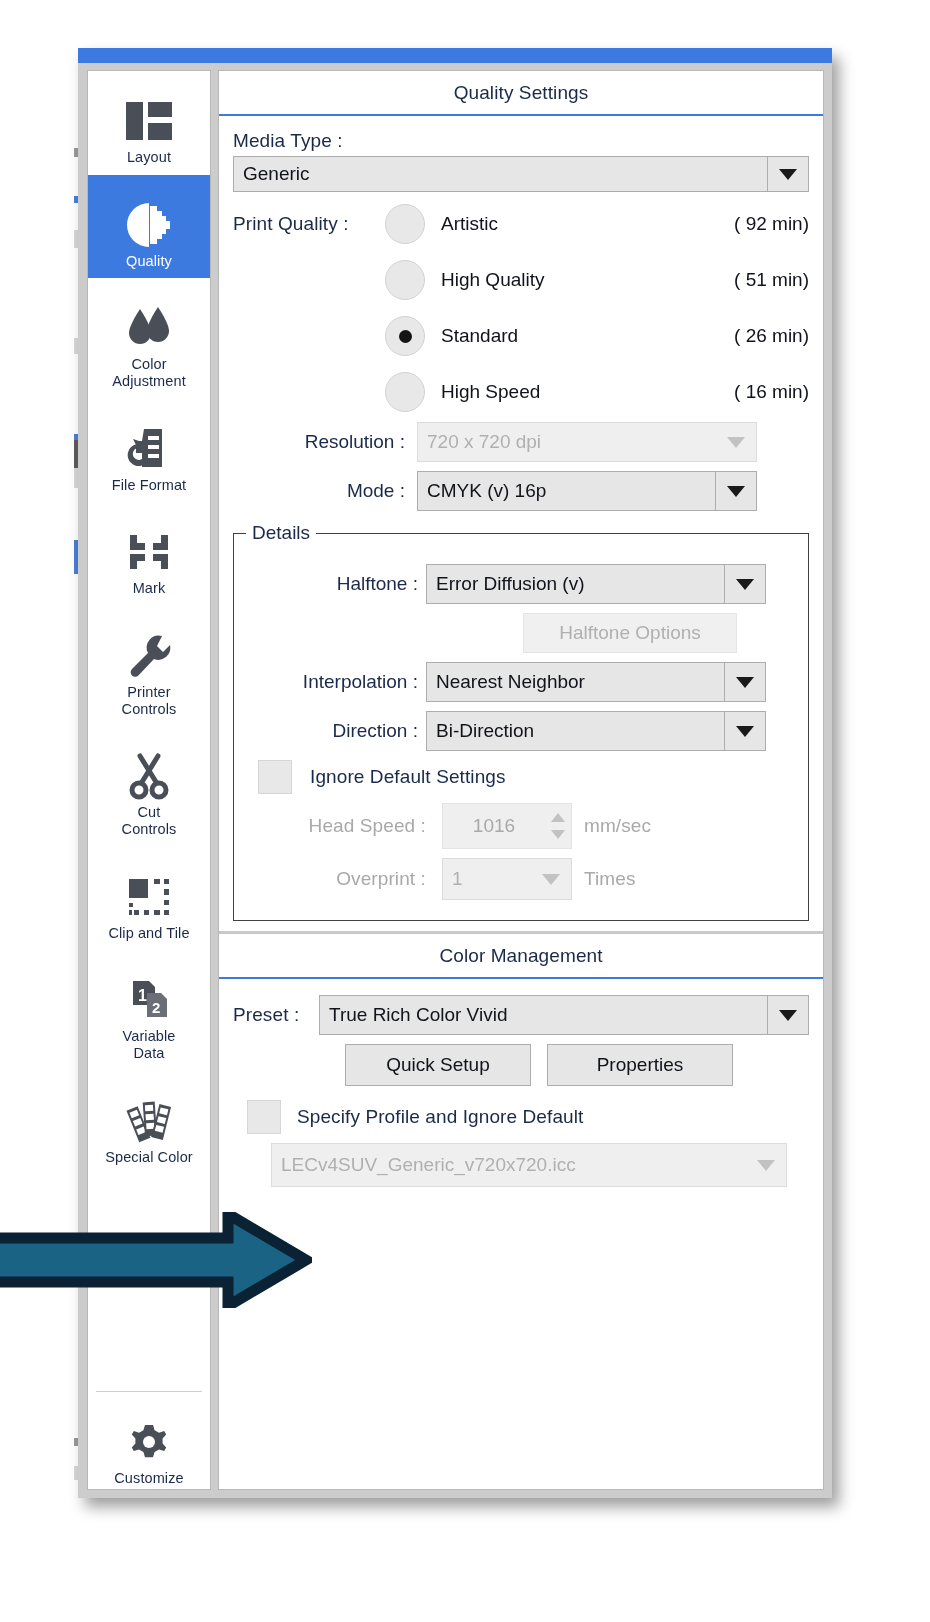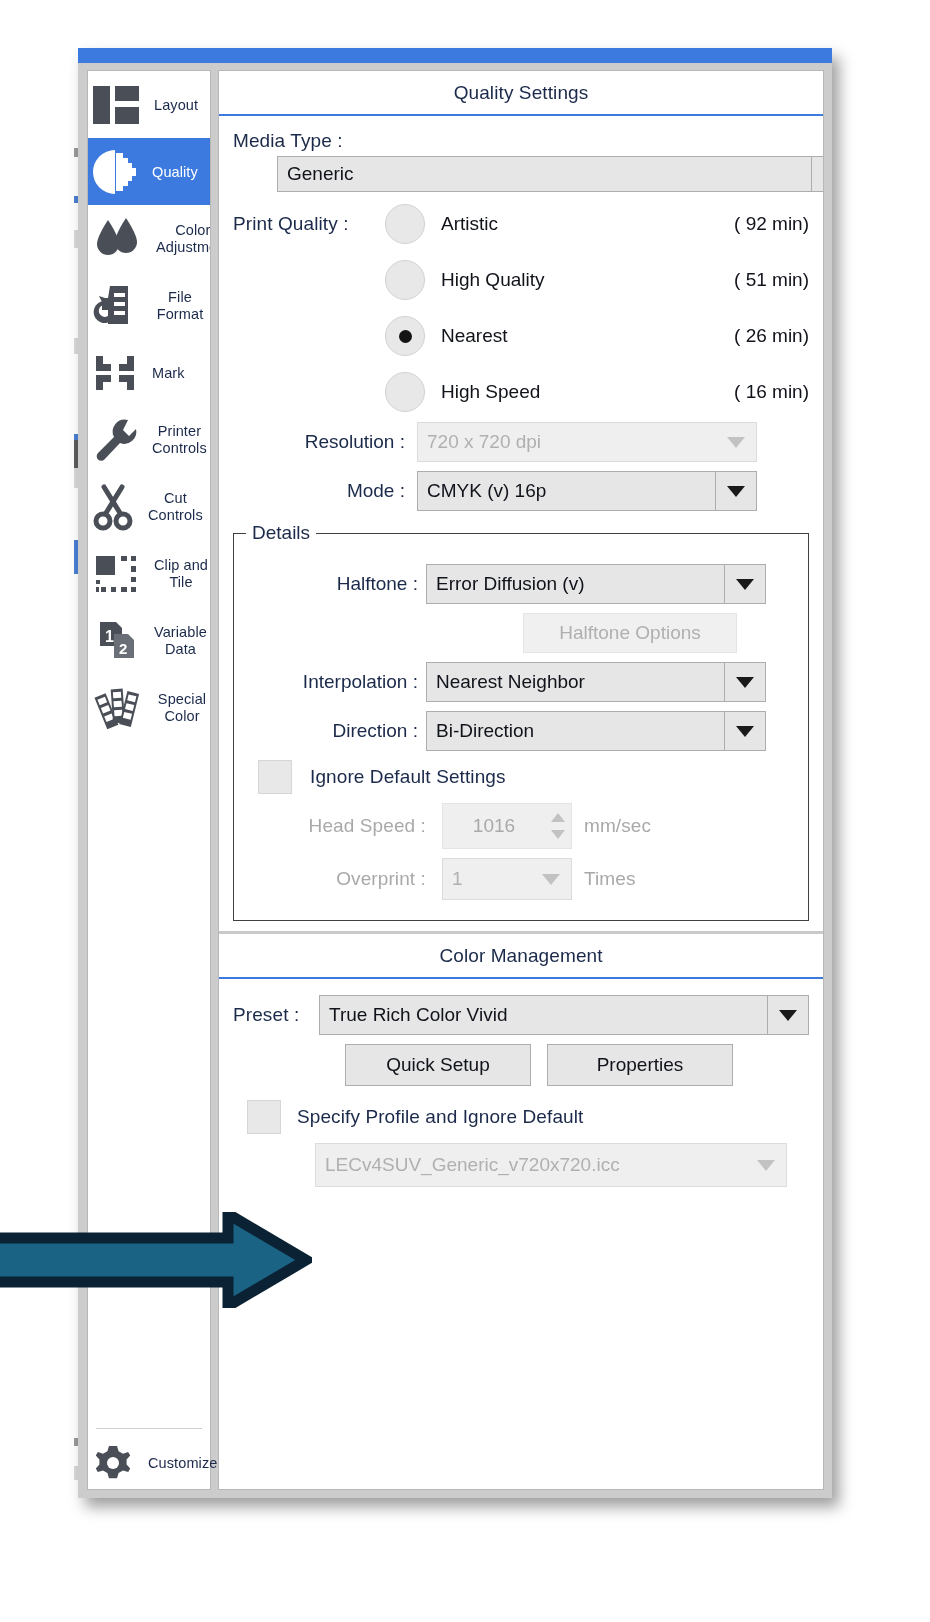--- a/index.html
+++ b/index.html
@@ -31,22 +31,22 @@
   }
 
   
   .rail{
     width:124px;background:#ffffff;border:1px solid #b7b7b7;
     box-sizing:border-box;display:flex;flex-direction:column;
     position:relative;
   }
   .rail-scroll{flex:1;display:flex;flex-direction:column;overflow:hidden;}
   .rail-item{
-    height:auto;padding:10px 2px 9px;display:flex;flex-direction:row;
-    align-items:center;justify-content:flex-start;gap:12px;
+    height:auto;padding:26px 2px 9px;display:flex;flex-direction:column;
+    align-items:center;justify-content:flex-start;gap:4px;
     cursor:default;position:relative;
   }
   .rail-item .glyph{height:48px;display:flex;align-items:center;justify-content:center;}
   .rail-item .lbl{
     font-size:14.5px;color:#1b2a4a;text-align:center;line-height:1.15;
     letter-spacing:.1px;
   }
   .rail-item.active{background:#3d7ae0;}
   .rail-item.active .lbl{color:#ffffff;}
   .rail-item.active::after{
@@ -66,21 +66,21 @@
     text-align:center;font-size:19px;color:#1b2a4a;
     padding:11px 0 10px;border-bottom:2.5px solid #3d7ae0;
     letter-spacing:.1px;
   }
   .section-body{padding:6px 14px 0 14px;}
 
   .lbl-txt{font-size:19px;color:#1b2a4a;letter-spacing:.1px;}
   .lbl-dim{font-size:19px;color:#a9a9a9;letter-spacing:.1px;}
   .combo{
     display:flex;align-items:stretch;height:36px;border:1px solid #adadad;
-    background:#e6e6e6;box-sizing:border-box;margin-left:44px;
+    background:#e6e6e6;box-sizing:border-box;
   }
   .combo .val{
     flex:1;display:flex;align-items:center;padding:0 9px;
     font-size:19px;color:#10131a;white-space:nowrap;overflow:hidden;
   }
   .combo .arrow{
     width:40px;border-left:1px solid #adadad;background:#e6e6e6;
     display:flex;align-items:center;justify-content:center;
   }
   .combo .arrow i{
@@ -346,21 +346,21 @@
             <span style="width:152px;"></span>
             <span class="radio"></span>
             <span class="radio-lbl">High Quality</span>
             <span class="radio-time">( 51 min)</span>
           </div>
           <div class="radio-line">
             <span style="width:152px;"></span>
             <span class="radio">
                 <span class="dot"></span>
               </span>
-            <span class="radio-lbl">Nearest</span>
+            <span class="radio-lbl">Standard</span>
             <span class="radio-time">( 26 min)</span>
           </div>
           <div class="radio-line">
             <span style="width:152px;"></span>
             <span class="radio"></span>
             <span class="radio-lbl">High Speed</span>
             <span class="radio-time">( 16 min)</span>
           </div>
         </div>
 

